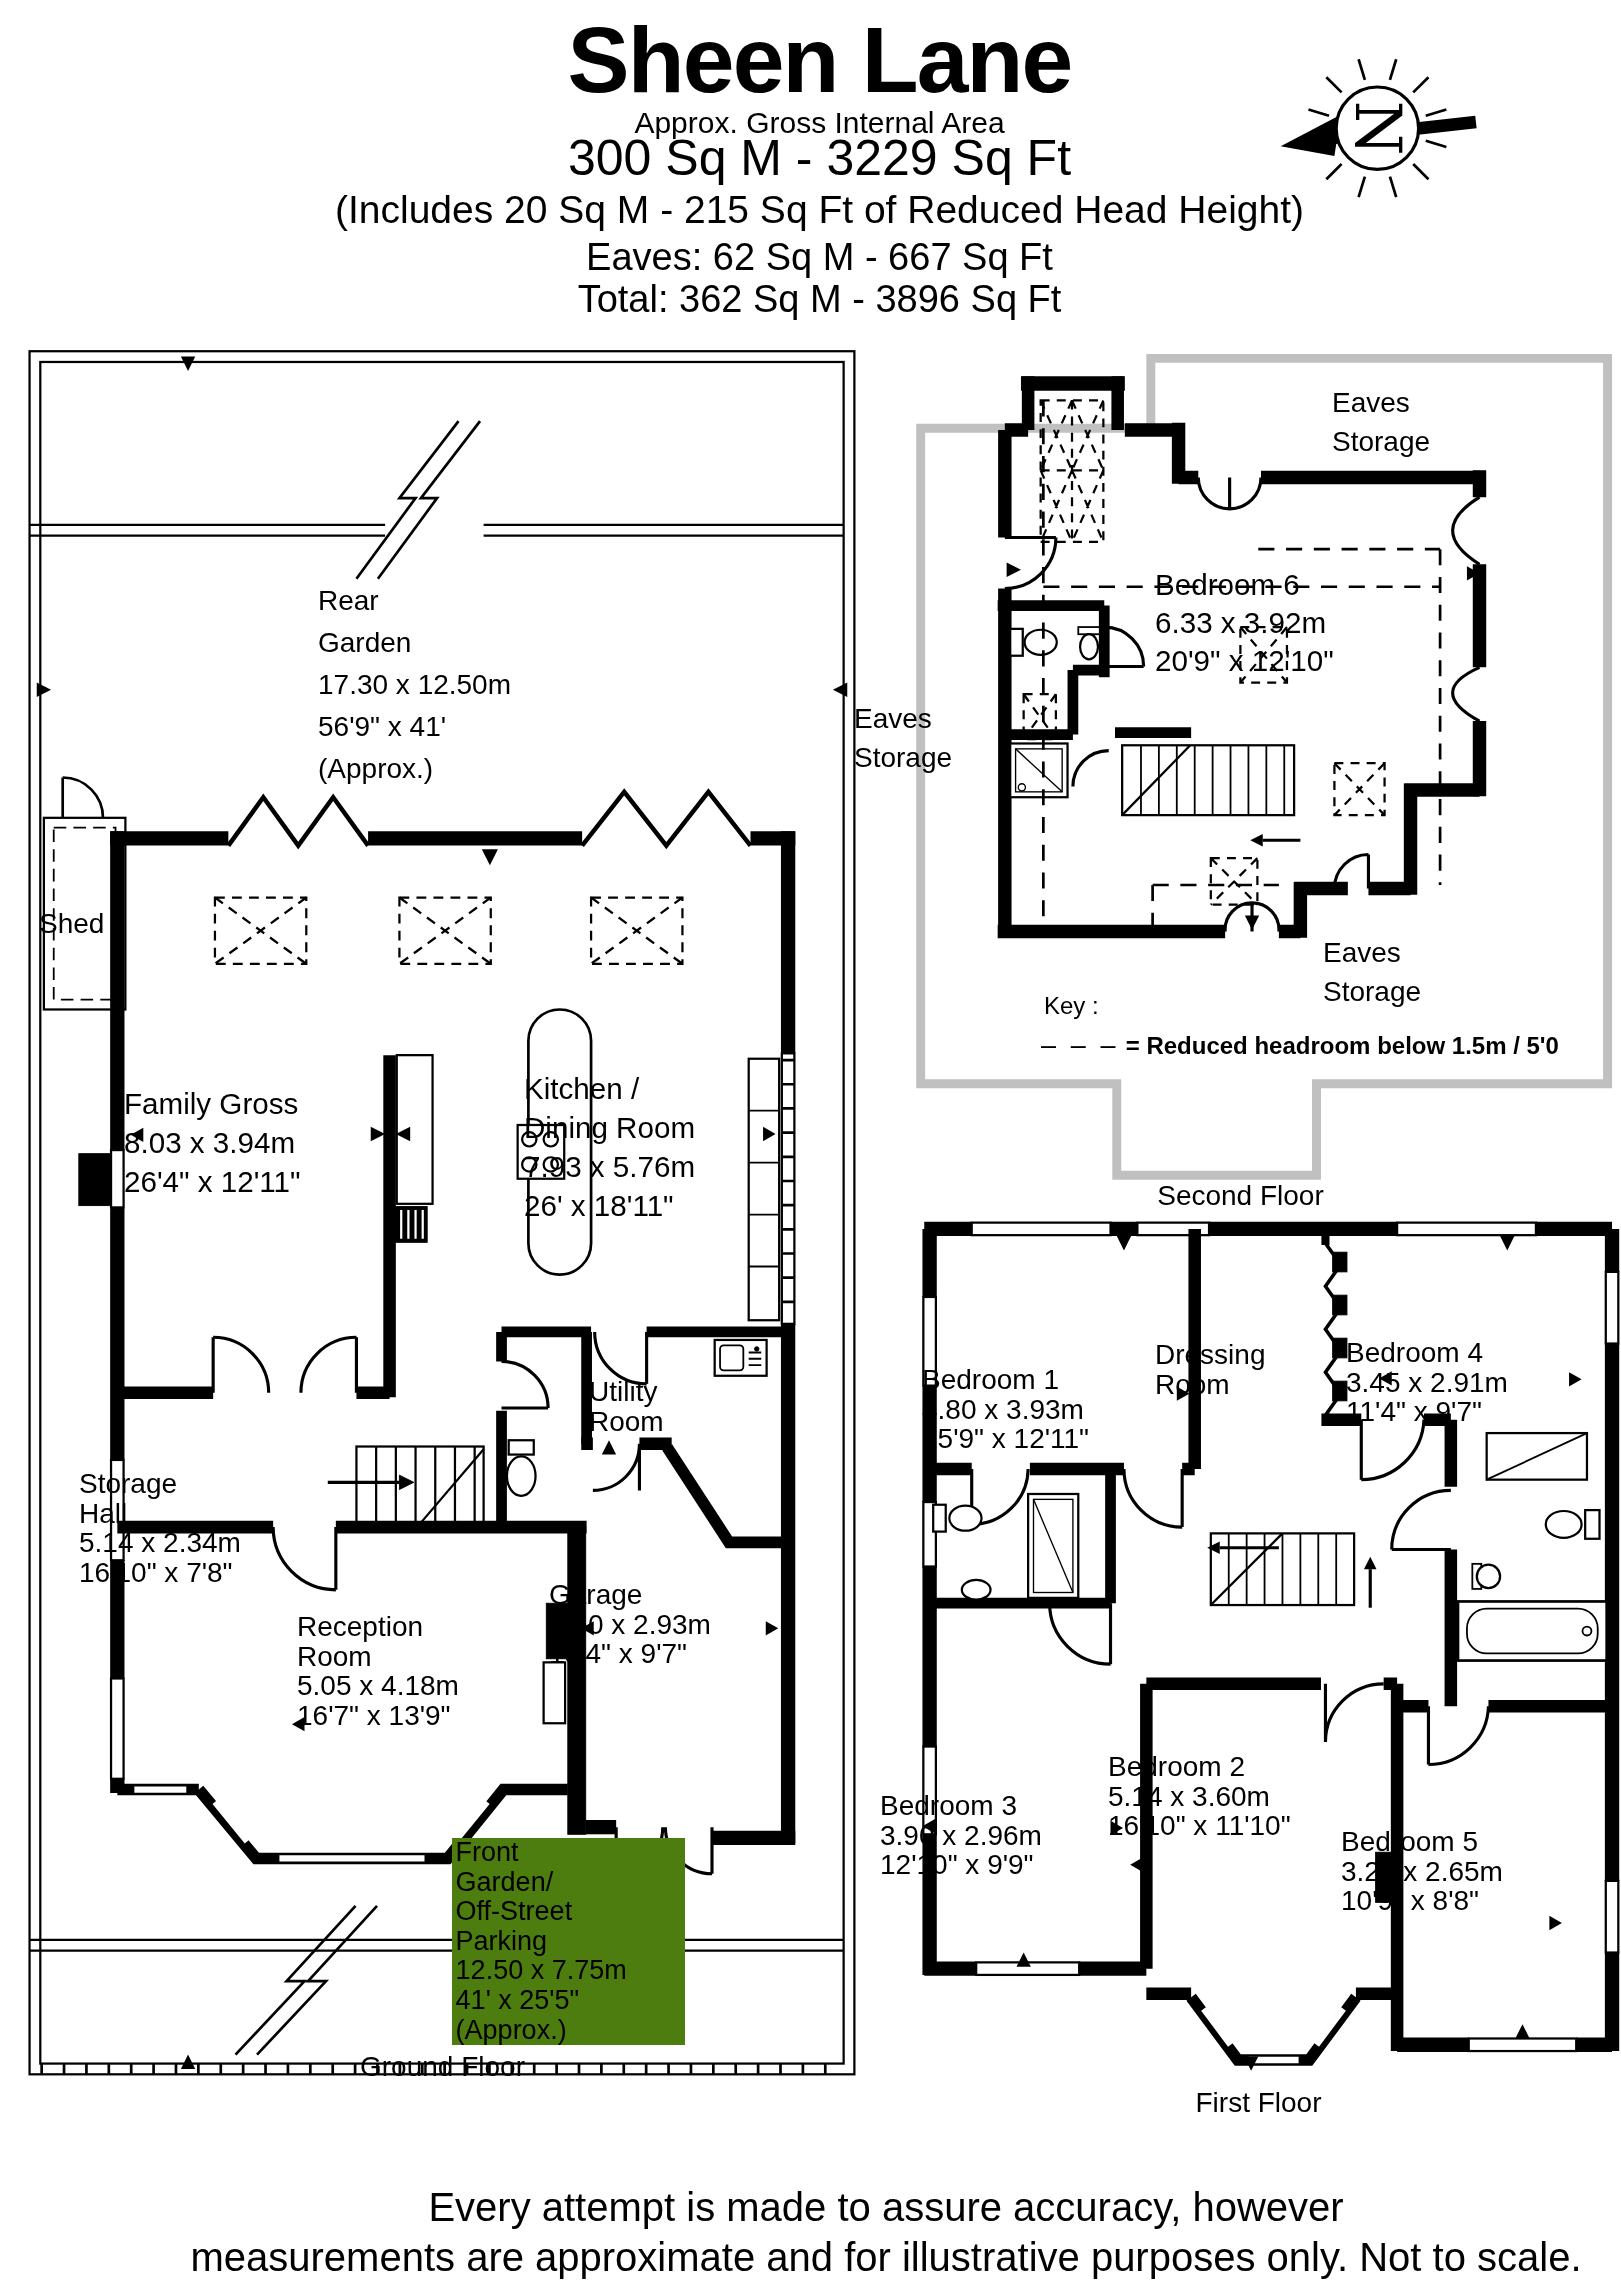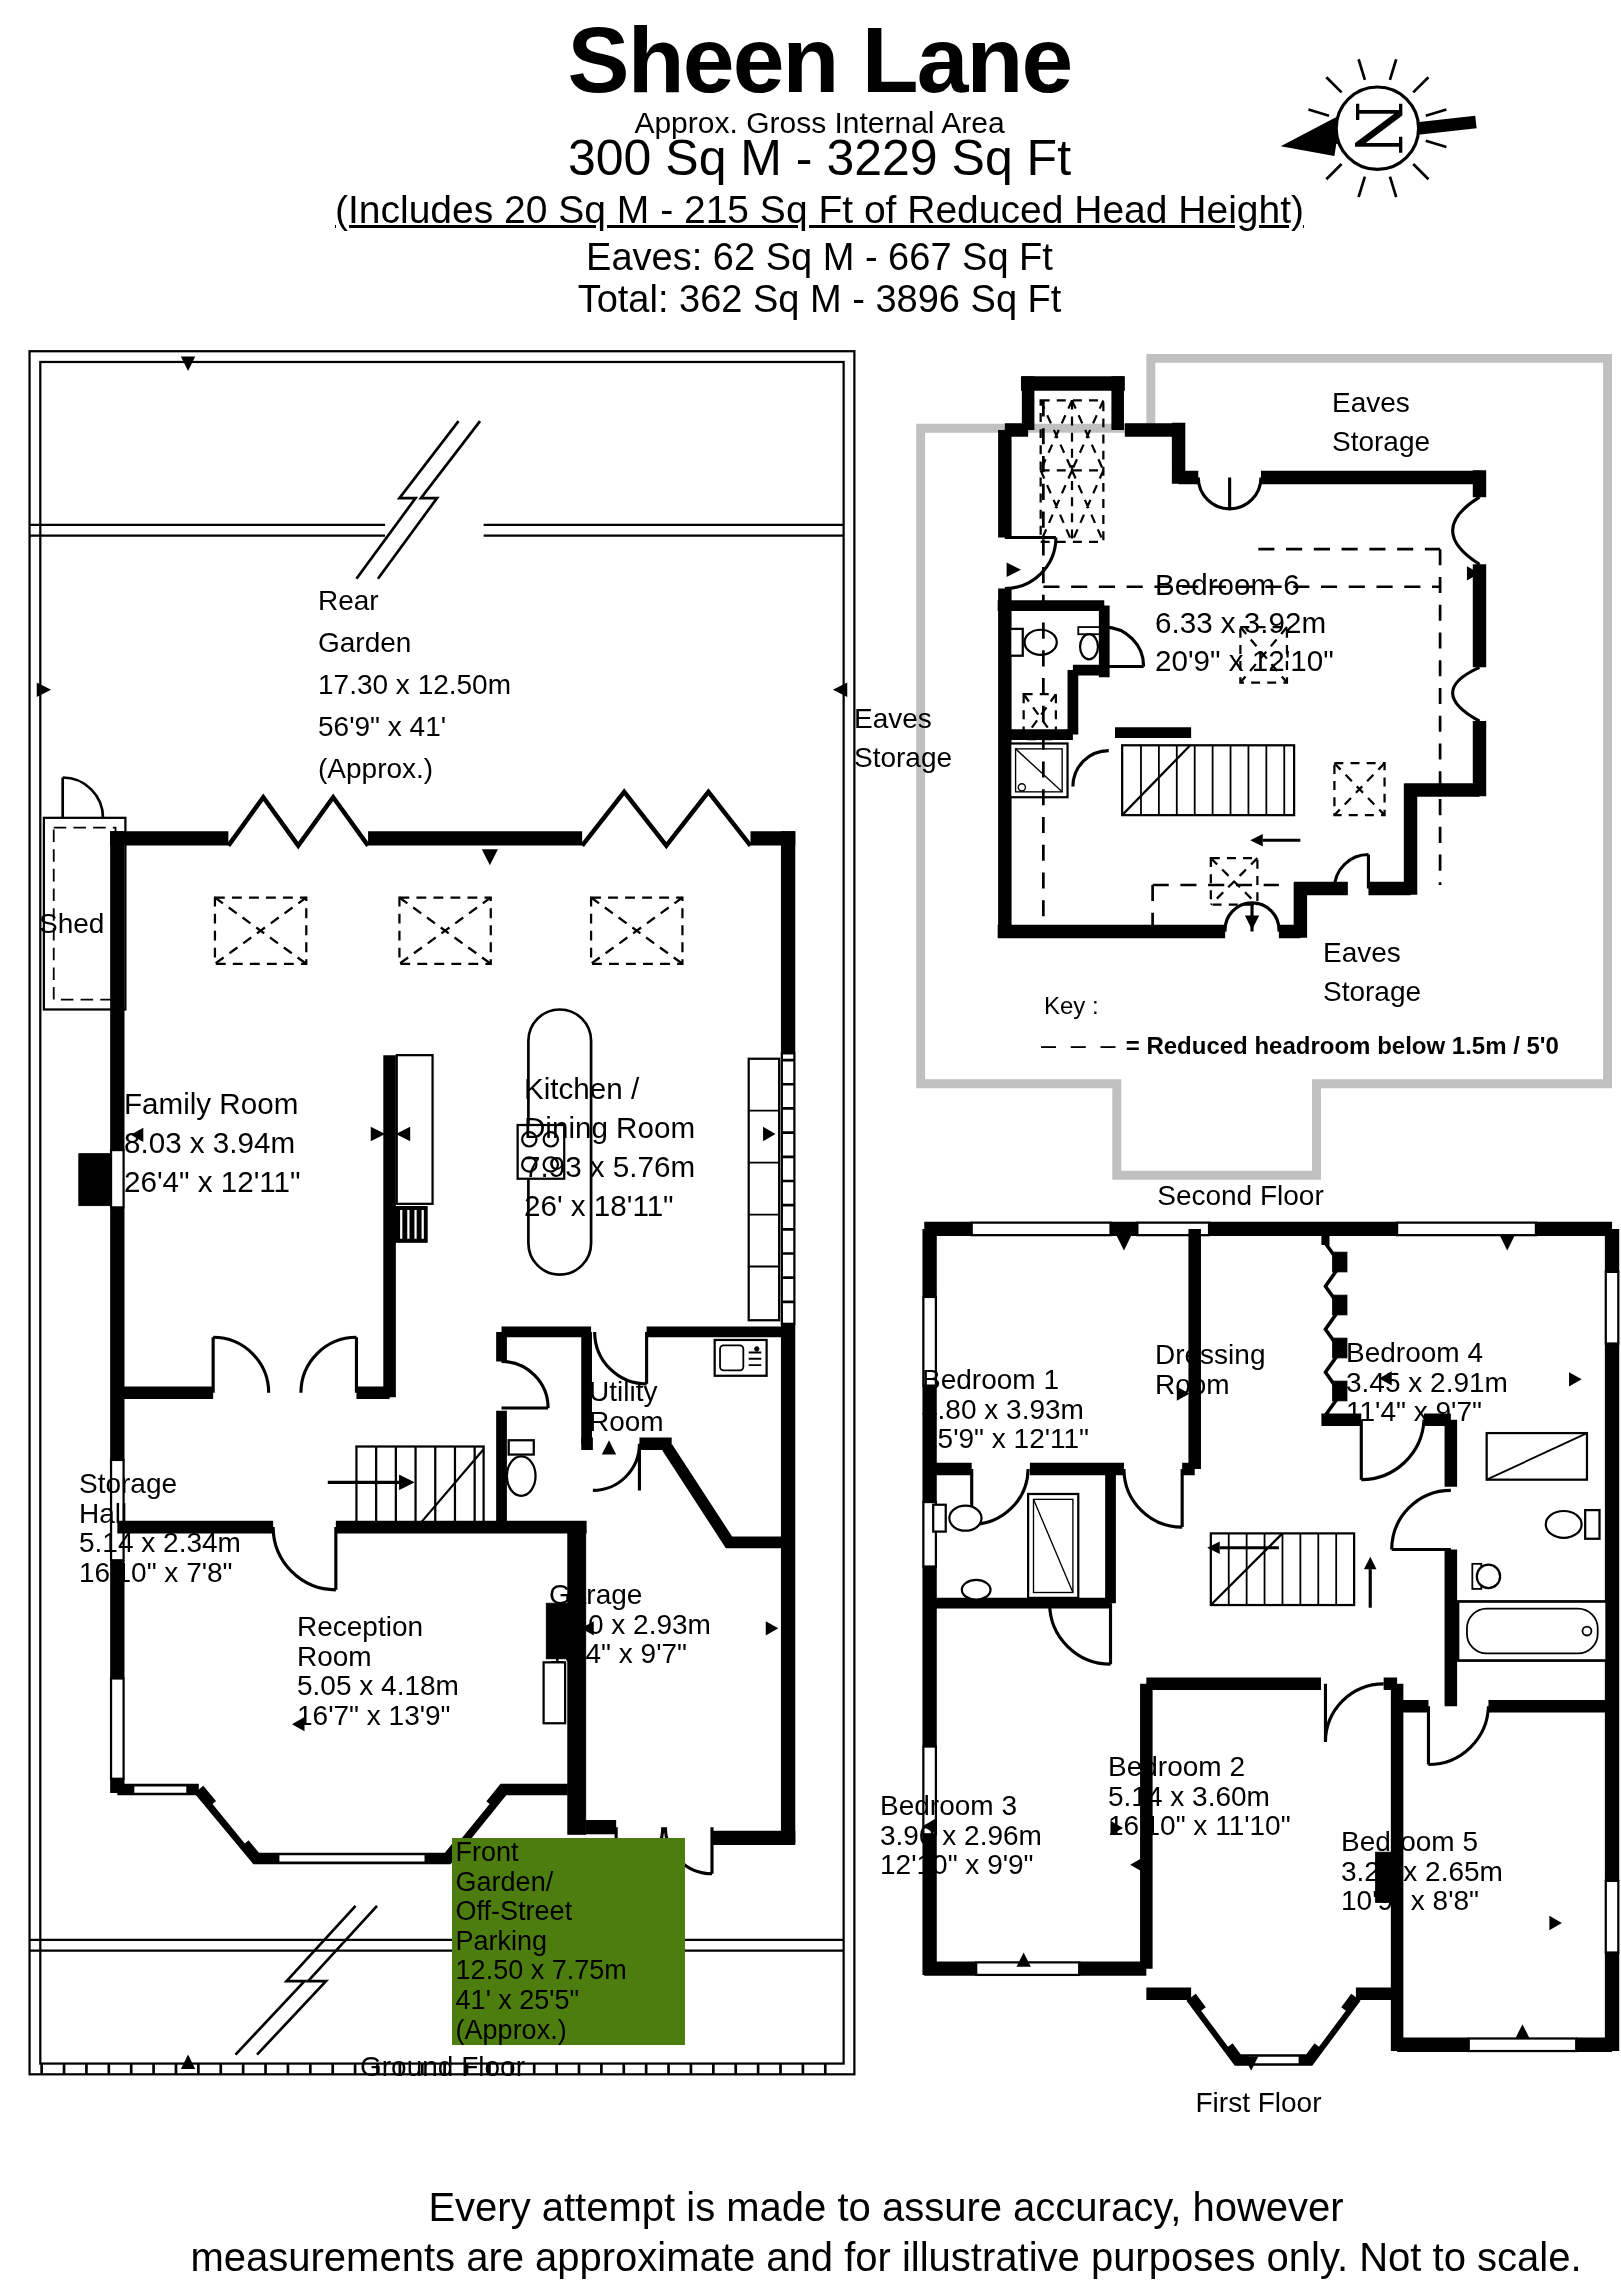--- a/index.html
+++ b/index.html
@@ -2,21 +2,21 @@
 <html style="font-size:14.3px"><head>
 <meta charset="utf-8">
 <style>
   html,body{margin:0;padding:0;}
   body{width:1621px;height:2293px;position:relative;background:#fff;color:#000;
        font-family:"Liberation Sans", sans-serif;overflow:hidden;}
   .hdr-line{position:absolute;left:18px;width:1603px;text-align:center;white-space:nowrap;}
   .title{font-size:93px;font-weight:bold;letter-spacing:-1.8px;}
   .sub{font-size:30px;}
   .area{font-size:50px;}
-  .inc{font-size:39px;text-decoration:underline;}
+  .inc{font-size:39px;}
   .eav{font-size:38px;}
   .tot{font-size:38px;}
   .rlabel{position:absolute;font-size:28px;line-height:32px;}
   .rlabel span{display:block;white-space:nowrap;}
   .lh44 span{line-height:39px;}
   .lh47 span{line-height:42px;}
   .lh33 span{line-height:29.6px;}
   .fs30{font-size:27px;}
   .fs33{font-size:29.6px;}
   .floorlbl{position:absolute;text-align:center;font-size:28px;white-space:nowrap;}
@@ -342,21 +342,21 @@
   <span>Rear</span>
   <span>Garden</span>
   <span>17.30 x 12.50m</span>
   <span>56'9" x 41'</span>
   <span>(Approx.)</span>
 </div>
 <div class="rlabel" style="left:39px;top:908px;width:90px">
   <span>Shed</span>
 </div>
 <div class="rlabel lh44 fs33" style="left:124px;top:1084px;width:287px">
-  <span>Family Room</span>
+  <span>Family Gross</span>
   <span>8.03 x 3.94m</span>
   <span>26'4" x 12'11"</span>
 </div>
 <div class="rlabel lh44 fs33" style="left:524px;top:1069px;width:287px">
   <span>Kitchen /</span>
   <span>Dining Room</span>
   <span>7.93 x 5.76m</span>
   <span>26' x 18'11"</span>
 </div>
 <div class="rlabel lh33" style="left:589px;top:1377px;width:179px">

